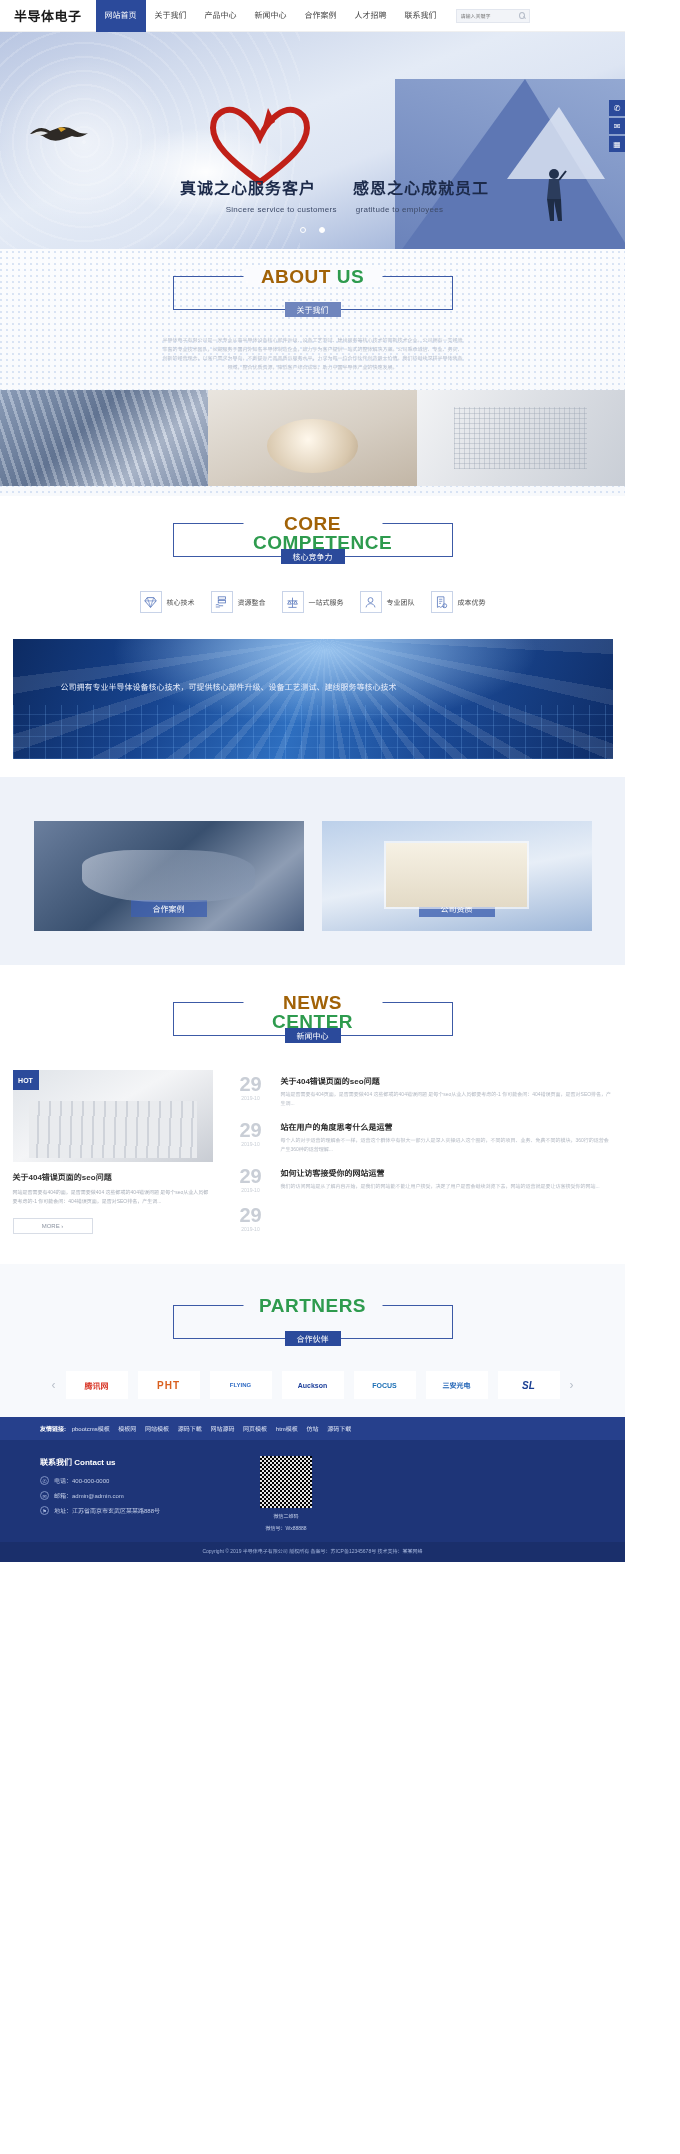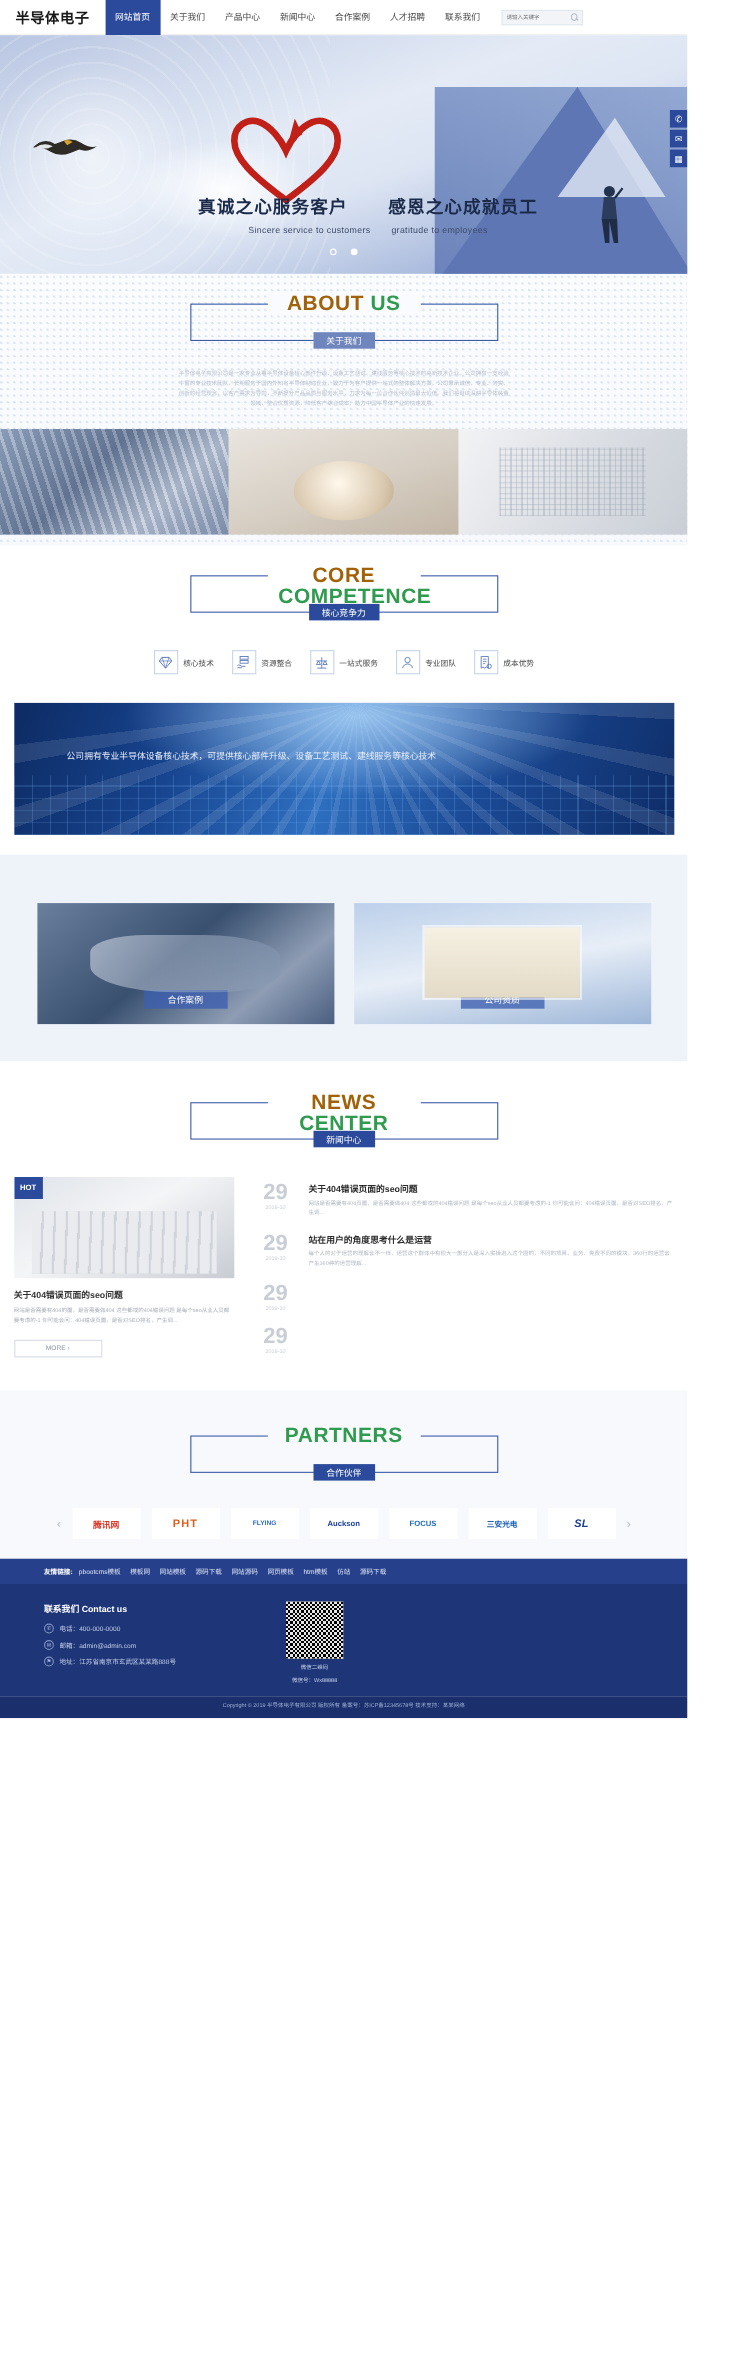--- a/index.html
+++ b/index.html
@@ -416,20 +416,24 @@
           <div class="ni-body">
             <div class="ni-title">站在用户的角度思考什么是运营</div>
             <div class="ni-desc">每个人的对于运营的理解会不一样，运营这个群体中有很大一部分人是深入实操进入这个圈的，不同的项目、业务、免费不同的模块，360行的运营会产生360种的运营理解...</div>
           </div>
         </div>
         <div class="news-item">
           <div class="ni-date">
             <div class="ni-day">29</div>
             <div class="ni-ym">2019-10</div>
           </div>
+          <div class="ni-body">
+            <div class="ni-title">如何让访客接受你的网站运营</div>
+            <div class="ni-desc">我们的访问网站是从了解内容开始，是我们的网站能不能让用户接受，决定了用户是否会继续浏览下去，网站的运营就是要让访客接受你的网站...</div>
+          </div>
         </div>
         <div class="news-item">
           <div class="ni-date">
             <div class="ni-day">29</div>
             <div class="ni-ym">2019-10</div>
           </div>
         </div>
       </div>
     </div>
   </div>

